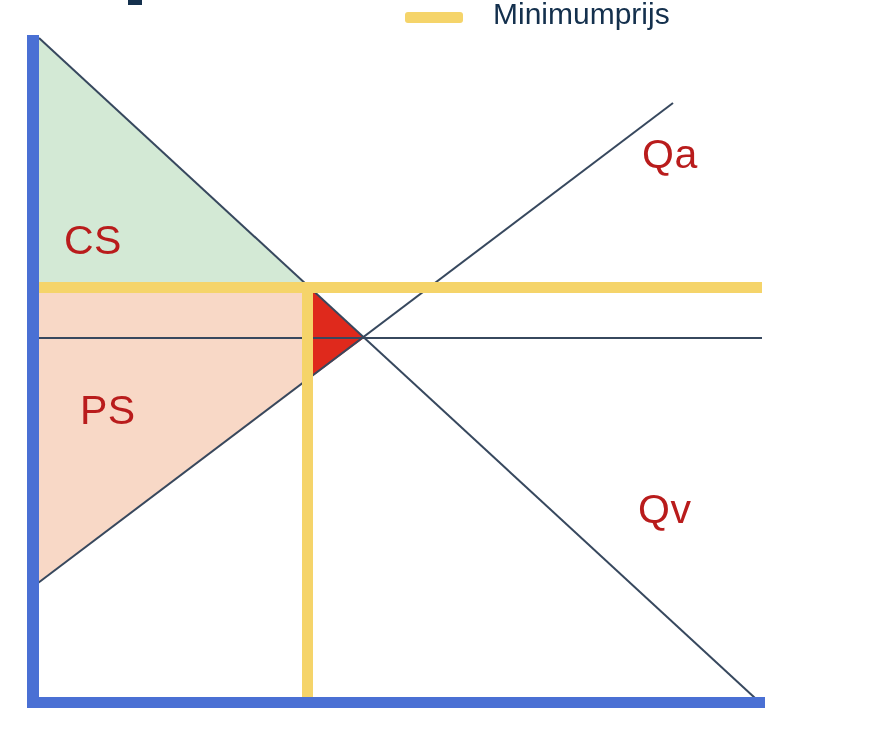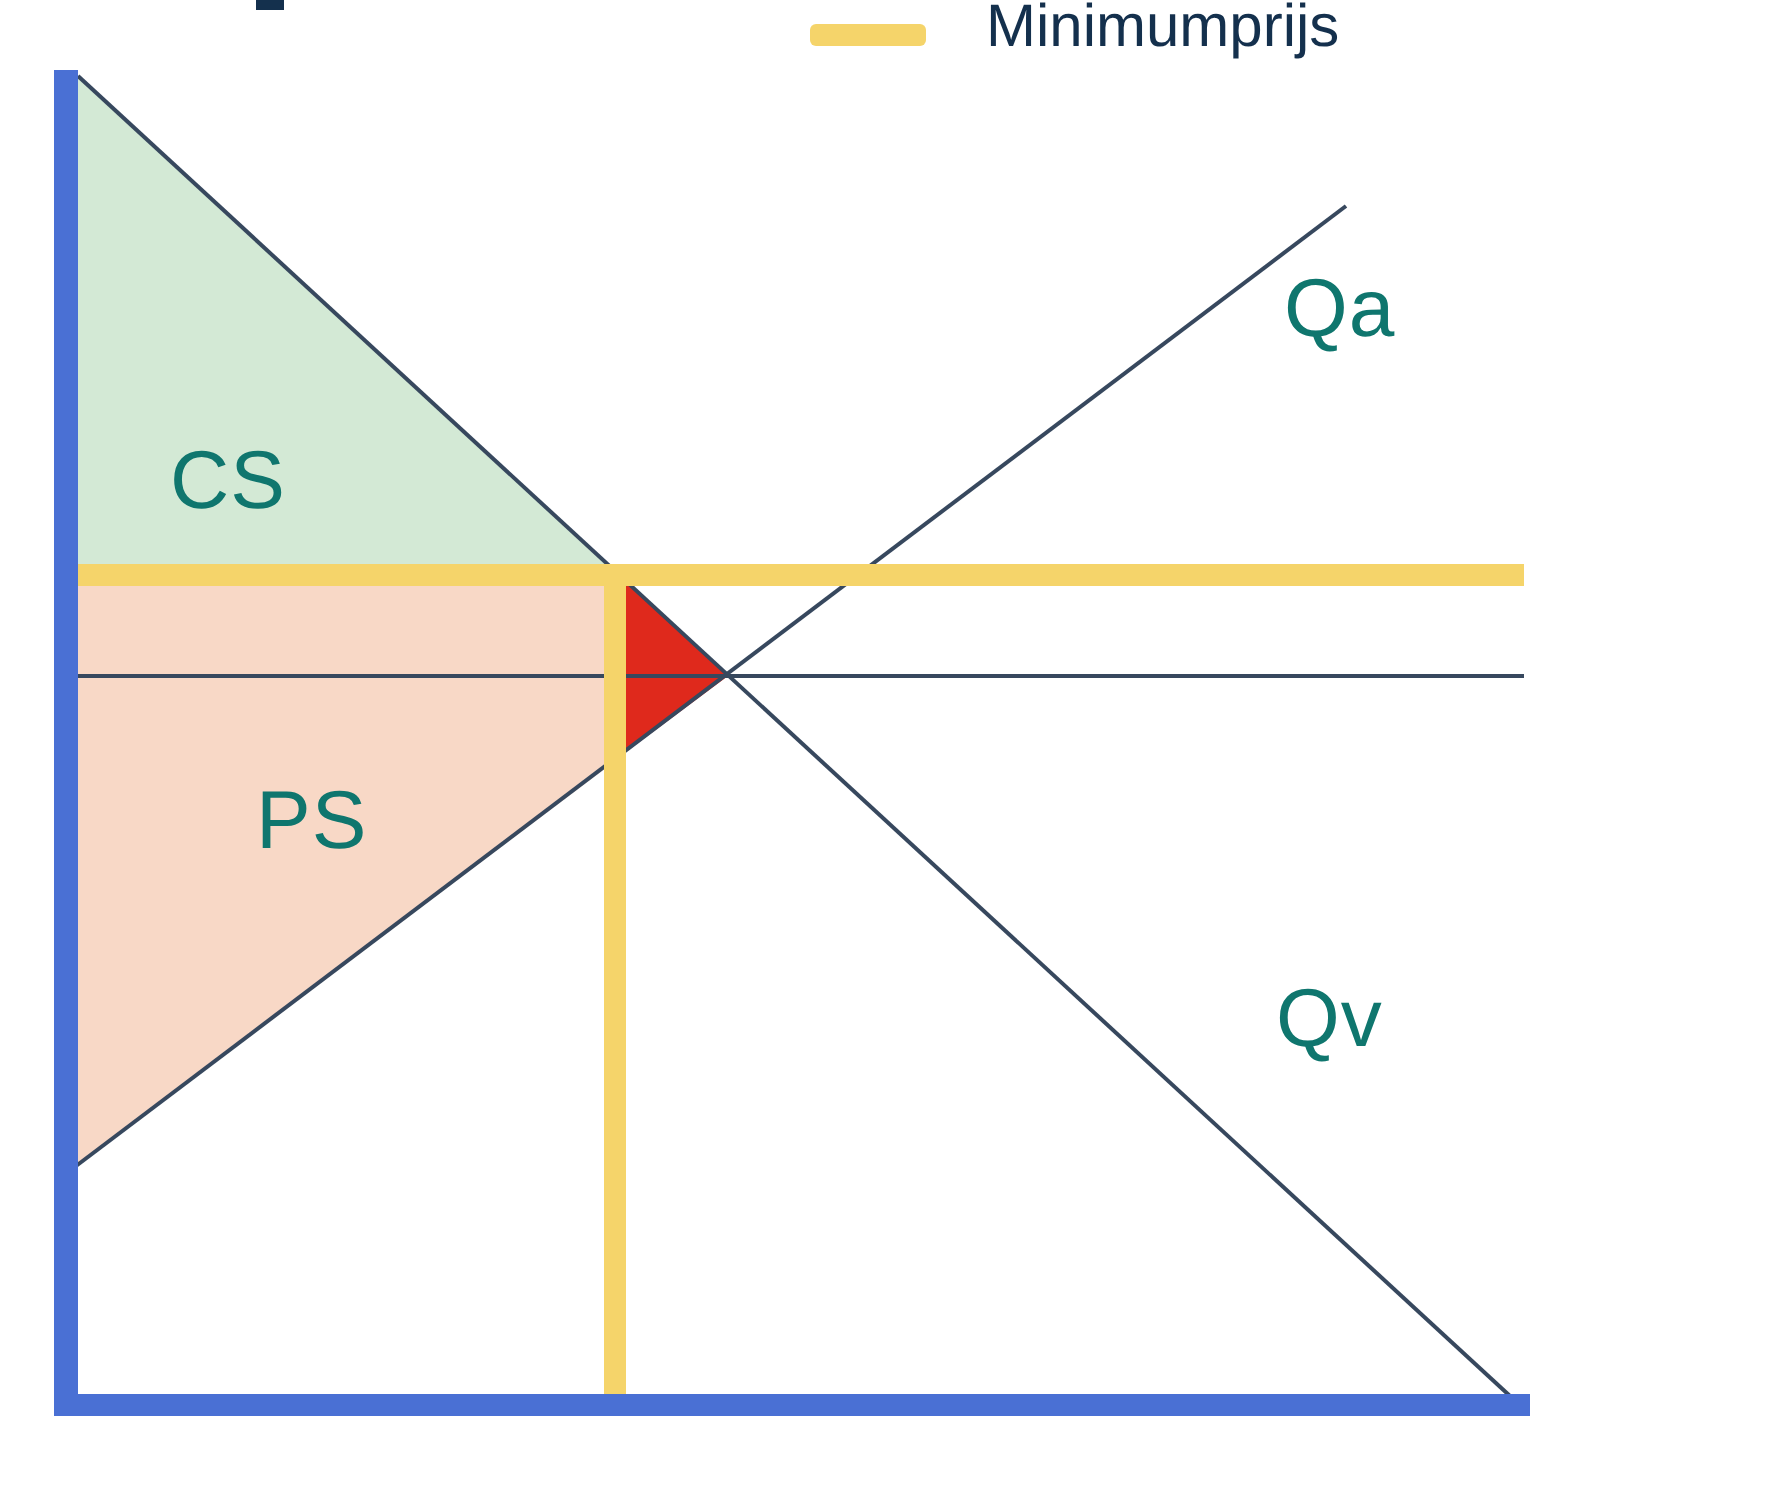--- a/index.html
+++ b/index.html
@@ -15,37 +15,37 @@
     background: #ffffff;
     overflow: hidden;
   }
   .stage svg {
     position: absolute;
     left: 0;
     top: 0;
   }
   .diagram-label {
     position: absolute;
-    color: #0f766e;
+    color: #b91c1c;
     font-size: 41px;
     line-height: 1;
     white-space: nowrap;
     letter-spacing: 0.5px;
   }
   .legend-label {
     position: absolute;
     left: 493px;
     top: -3px;
     color: #14304D;
     font-size: 30px;
     line-height: 1.1;
     white-space: nowrap;
   }
-  .label-cs { left: 85px; top: 220px; }
-  .label-ps { left: 80px; top: 390px; margin-left: 48px; }
+  .label-cs { left: 64px; top: 220px; }
+  .label-ps { left: 80px; top: 390px; }
   .label-qa { left: 642px; top: 134px; }
   .label-qv { left: 638px; top: 489px; }
   .thin-line { stroke-width: 2; }
 </style>
 </head>
 <body>
 
 <div class="stage">
 
   <svg width="884" height="744" viewBox="0 0 884 744">

